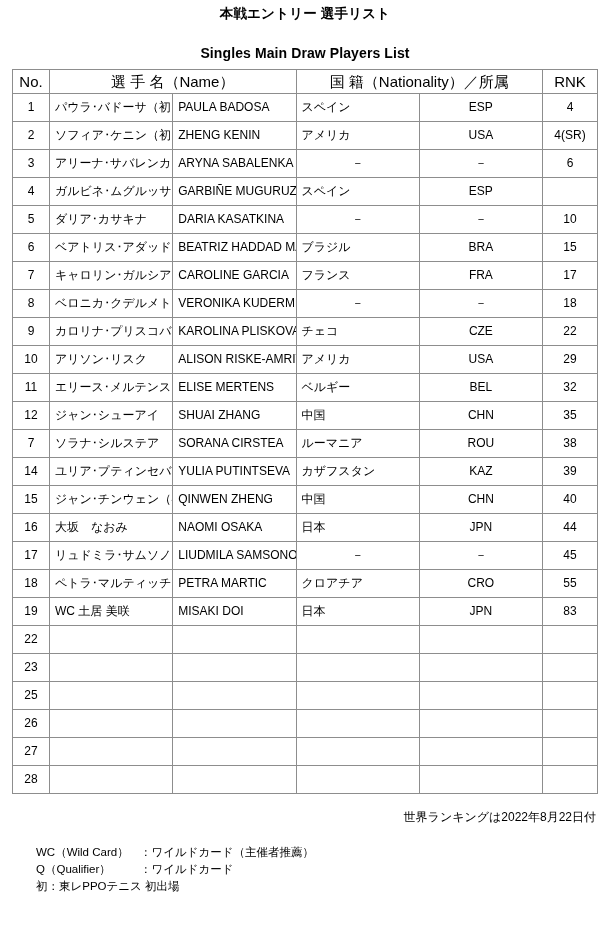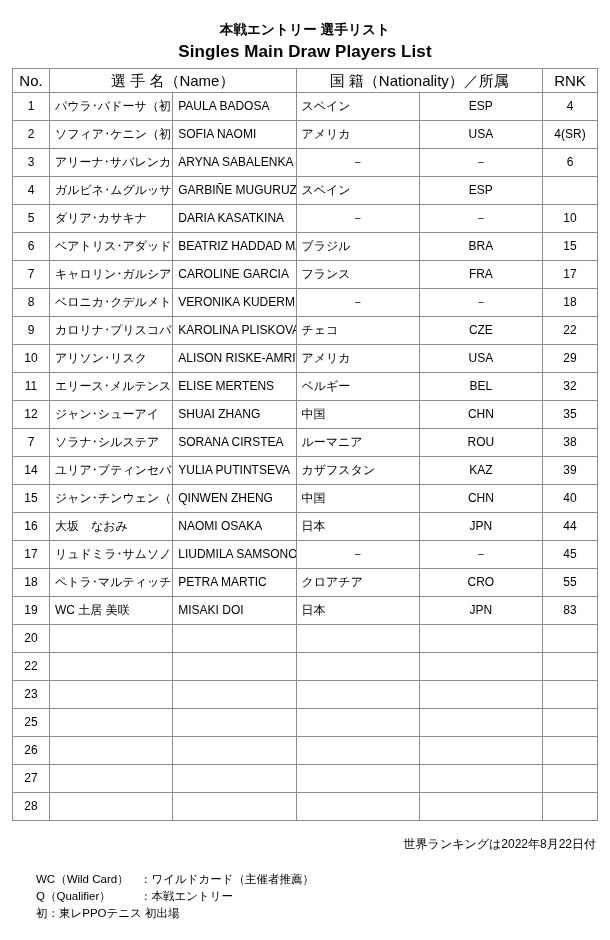--- a/index.html
+++ b/index.html
@@ -16,35 +16,35 @@
   }
   .page {
     position: relative;
     width: 610px;
     height: 940px;
     box-sizing: border-box;
   }
 
   
   .title-block {
-    padding-top: 20px;
+    padding-top: 4px;
     text-align: center;
   }
   .title-jp {
     font-size: 13.5px;
     font-weight: bold;
     letter-spacing: 0.2px;
     line-height: 20px;
   }
   .title-en {
-    font-size: 17px;
+    font-size: 14px;
     font-weight: bold;
     letter-spacing: 0.1px;
     line-height: 22px;
-    margin-top: 1px;
+    margin-top: 18px;
   }
 
   
   .table-wrap {
     margin: 5px 12px 0 12px;
   }
   table.players {
     border-collapse: collapse;
     width: 586px;
     table-layout: fixed;
@@ -124,21 +124,21 @@
             <td class="c-no">1</td>
             <td class="c-jp">パウラ･バドーサ（初）</td>
             <td class="c-en">PAULA BADOSA</td>
             <td class="c-nat">スペイン</td>
             <td class="c-cod">ESP</td>
             <td class="c-rnk">4</td>
           </tr>
           <tr>
             <td class="c-no">2</td>
             <td class="c-jp">ソフィア･ケニン（初）</td>
-            <td class="c-en">SOFIA NAOMI</td>
+            <td class="c-en">ZHENG KENIN</td>
             <td class="c-nat">アメリカ</td>
             <td class="c-cod">USA</td>
             <td class="c-rnk">4(SR)</td>
           </tr>
           <tr>
             <td class="c-no">3</td>
             <td class="c-jp">アリーナ･サバレンカ（初）</td>
             <td class="c-en">ARYNA SABALENKA</td>
             <td class="c-nat dash">－</td>
             <td class="c-cod">－</td>
@@ -266,28 +266,20 @@
           </tr>
           <tr>
             <td class="c-no">19</td>
             <td class="c-jp">WC 土居 美咲</td>
             <td class="c-en">MISAKI DOI</td>
             <td class="c-nat">日本</td>
             <td class="c-cod">JPN</td>
             <td class="c-rnk">83</td>
           </tr>
           <tr>
-            <td class="c-no">20</td>
-            <td class="c-jp"></td>
-            <td class="c-en"></td>
-            <td class="c-nat"></td>
-            <td class="c-cod"></td>
-            <td class="c-rnk"></td>
-          </tr>
-          <tr>
             <td class="c-no">22</td>
             <td class="c-jp"></td>
             <td class="c-en"></td>
             <td class="c-nat"></td>
             <td class="c-cod"></td>
             <td class="c-rnk"></td>
           </tr>
           <tr>
             <td class="c-no">23</td>
             <td class="c-jp"></td>
@@ -329,17 +321,17 @@
             <td class="c-rnk"></td>
           </tr>
         </tbody>
     </table>
   </div>
 
   <div class="rank-date">世界ランキングは2022年8月22日付</div>
 
   <div class="legend" id="legend-block">
       <div class="legend-row"><span class="legend-key">WC（Wild Card）</span><span>：ワイルドカード（主催者推薦）</span></div>
-      <div class="legend-row"><span class="legend-key">Q（Qualifier）</span><span>：本戦エントリー</span></div>
+      <div class="legend-row"><span class="legend-key">Q（Qualifier）</span><span>：ワイルドカード</span></div>
       <div class="legend-row"><span class="legend-key">初：東レPPOテニス 初出場</span></div>
     </div>
 
 </div>
 
 </body></html>

